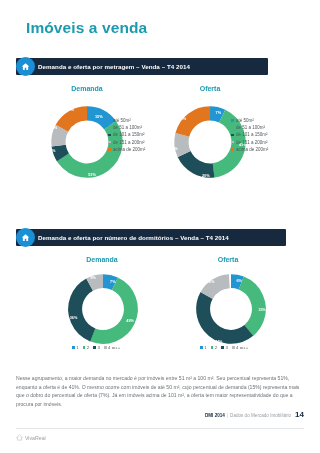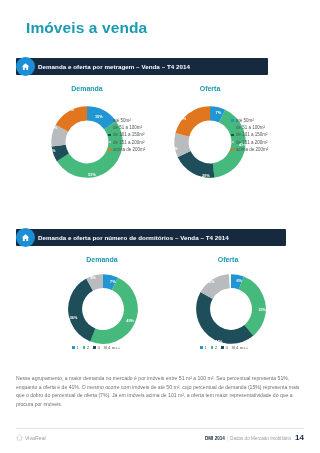--- a/index.html
+++ b/index.html
@@ -74,21 +74,21 @@
     position: absolute; left: 16px; top: 428px; width: 288px; height: 1px;
     background: #e4e6e8;
   }
   .footer-logo {
     position: absolute; left: 16px; top: 434px;
     display: flex; align-items: center;
   }
   .footer-logo svg { width: 7px; height: 7px; margin-right: 2px; display: block; }
   .footer-logo .t { font-size: 5.2px; color: #9aa0a6; }
   .footer-right {
-    position: absolute; right: 16px; top: 433px;
+    position: absolute; right: 16px; top: 410px;
     display: flex; align-items: baseline; justify-content: space-between;
   }
   .footer-right .f-bold { font-size: 4.6px; font-weight: bold; color: #16293f; }
   .footer-right .f-sep { font-size: 4.6px; color: #b9bdc1; margin: 0 2px; }
   .footer-right .f-reg { font-size: 4.6px; color: #9aa0a6; }
   .footer-right .f-page {
     font-size: 8px; font-weight: bold; color: #16293f; margin-left: 4px;
   }
 </style>
 </head>

